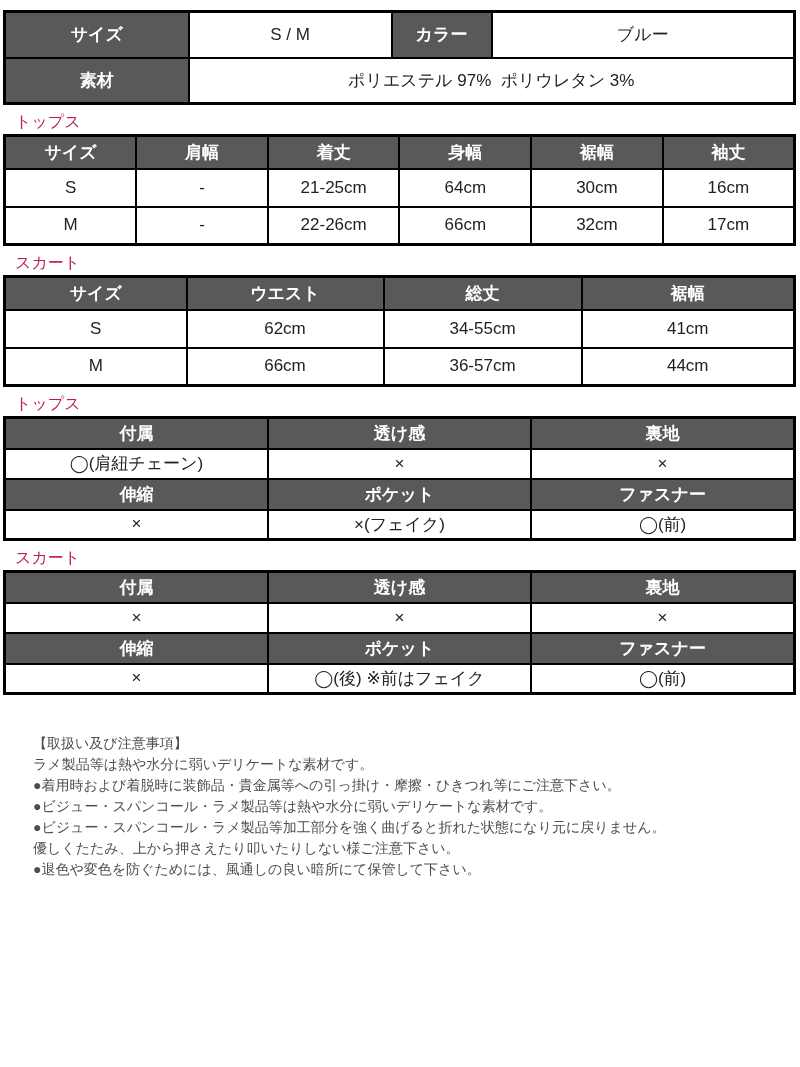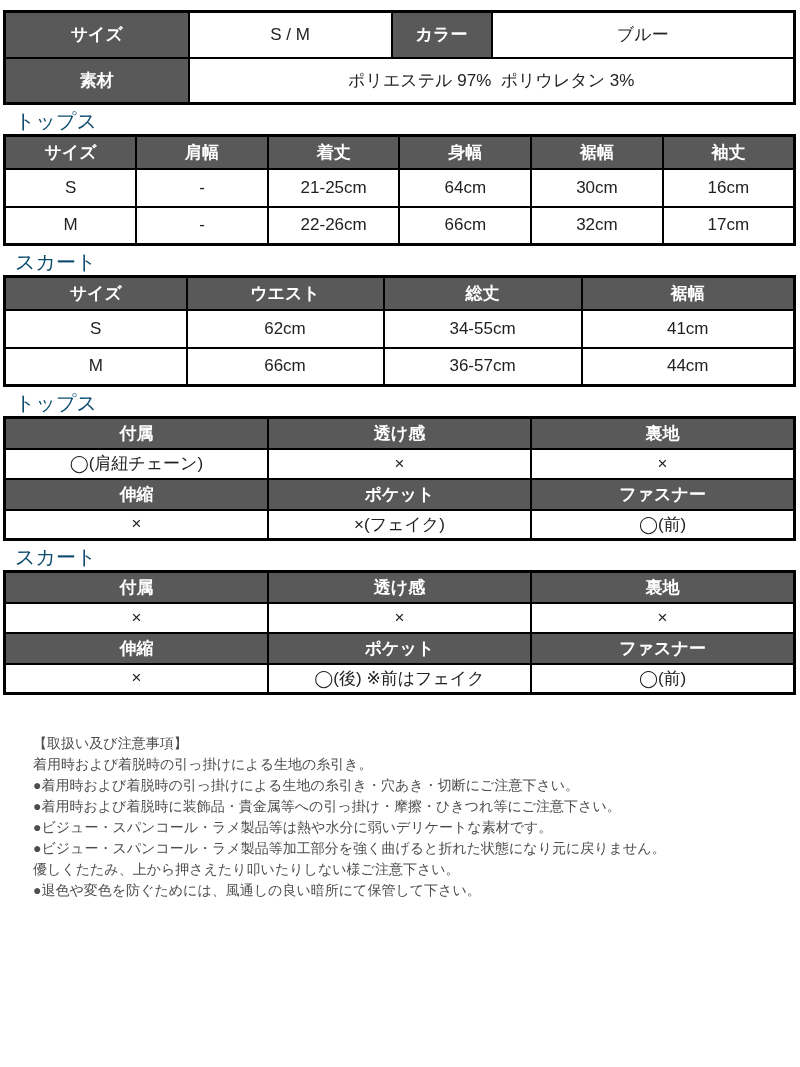--- a/index.html
+++ b/index.html
@@ -22,21 +22,21 @@
   }
   .hd { background: #595959; color: #ffffff; font-weight: bold; }
 
   .t1 tr { height: 46px; }
   .t2 tr.head, .t3 tr.head { height: 33px; }
   .t2 tr.data, .t3 tr.data { height: 38px; }
   .t45 tr.head { height: 31px; }
   .t45 tr.data { height: 30px; }
 
   .section-label {
-    font-size: 20px; color: #0c4a6e; margin: 7px 0 3px 12px; line-height: 19px;
+    font-size: 16px; color: #be185d; margin: 7px 0 3px 12px; line-height: 19px;
   }
 
   .notes {
     margin: 38px 0 0 30px; color: #4d4d4d;
     font-size: 14px; line-height: 21px;
   }
   .notes div { white-space: nowrap; }
 </style>
 </head>
 <body>
@@ -171,22 +171,21 @@
     <tr class="data">
       <td>×</td>
       <td>◯(後) ※前はフェイク</td>
       <td>◯(前)</td>
     </tr>
   </tbody>
     </table>
 
   <div class="notes">
     <div>【取扱い及び注意事項】</div>
-    <div>着用時および着脱時の引っ掛けによる生地の糸引き。</div>
-    <div>●着用時および着脱時の引っ掛けによる生地の糸引き・穴あき・切断にご注意下さい。</div>
+    <div>ラメ製品等は熱や水分に弱いデリケートな素材です。</div>
     <div>●着用時および着脱時に装飾品・貴金属等への引っ掛け・摩擦・ひきつれ等にご注意下さい。</div>
     <div>●ビジュー・スパンコール・ラメ製品等は熱や水分に弱いデリケートな素材です。</div>
     <div>●ビジュー・スパンコール・ラメ製品等加工部分を強く曲げると折れた状態になり元に戻りません。</div>
     <div>優しくたたみ、上から押さえたり叩いたりしない様ご注意下さい。</div>
     <div>●退色や変色を防ぐためには、風通しの良い暗所にて保管して下さい。</div>
   </div>
 
 </div>
 
 </body></html>

